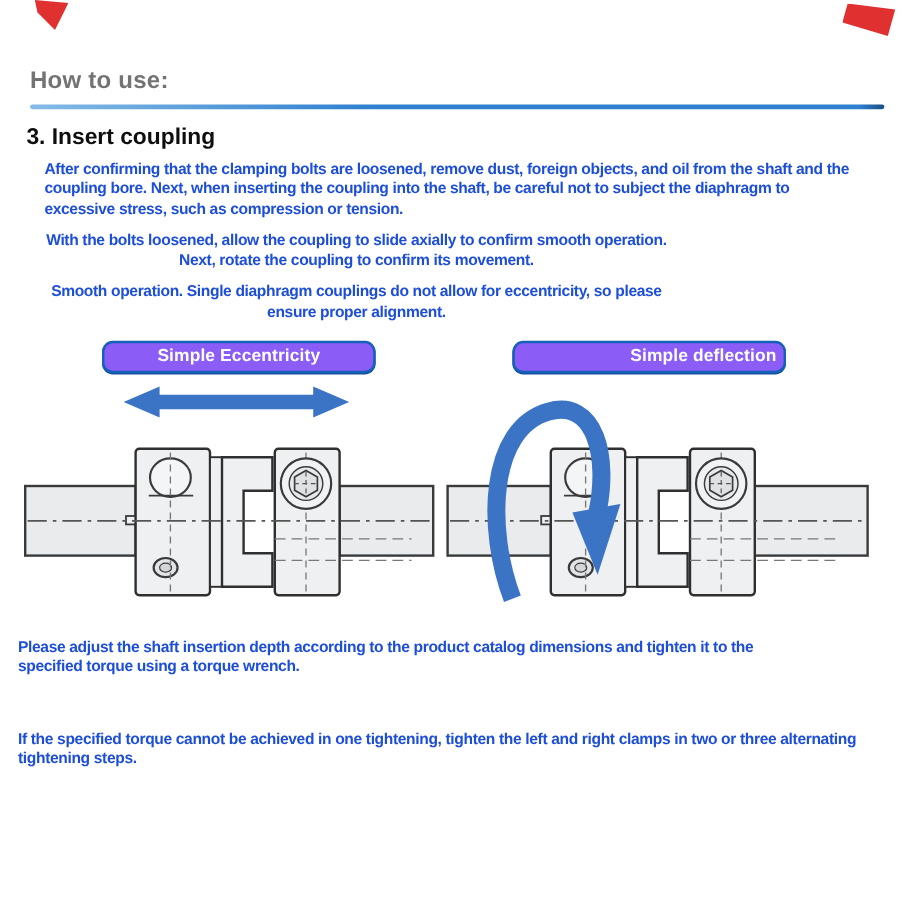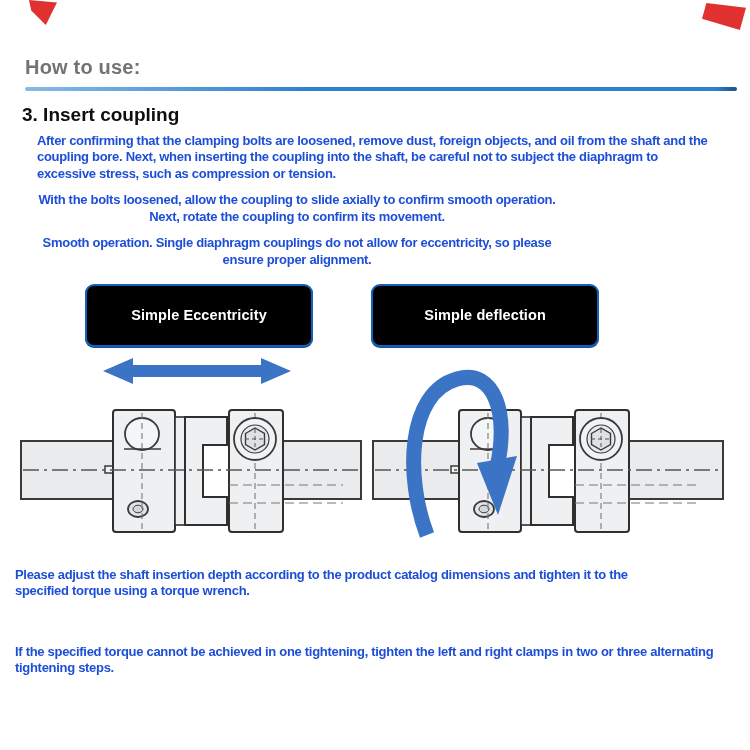--- a/index.html
+++ b/index.html
@@ -24,25 +24,25 @@
   .body-text{font-size:13px;font-weight:bold;color:#1d4ed8;line-height:1.27;
     letter-spacing:-0.3px;margin:0 0 10px 12px;}
   .w-s1{width:676px;}
   .w-s2{width:722px;}
   .w-s3{width:520px;text-align:center;}
   .w-s4a{width:632px;margin-left:-10px;margin-top:10px;}
   .w-s4b{width:700px;margin-left:-10px;margin-top:44px;}
 
   .figures{display:flex;margin:16px 0 0 -14px;}
   .figure{width:376px;position:relative;}
-  .badge{background:#000000;border:2px solid #1560b8;border-radius:9px;color:#ffffff;
+  .badge{background:#8b5cf6;border:2px solid #1560b8;border-radius:9px;color:#ffffff;
     font-weight:bold;font-size:14.5px;line-height:1.12;text-align:center;
-    padding:21px 6px;width:212px;letter-spacing:.1px;box-shadow:0 1px 0 #124f9b;}
+    padding:3px 6px;width:212px;letter-spacing:.1px;box-shadow:0 1px 0 #124f9b;}
   .figure.left .badge{margin-left:74px;}
-  .figure.right .badge{}
+  .figure.right .badge{margin-left:56px;text-align:right;}
   .diagram{margin-top:10px;display:block;}
 
   .sec4{margin-top:6px;}
 </style>
 </head>
 <body>
 
 <div class="corner-red left"></div>
 <div class="corner-red right"></div>
 

